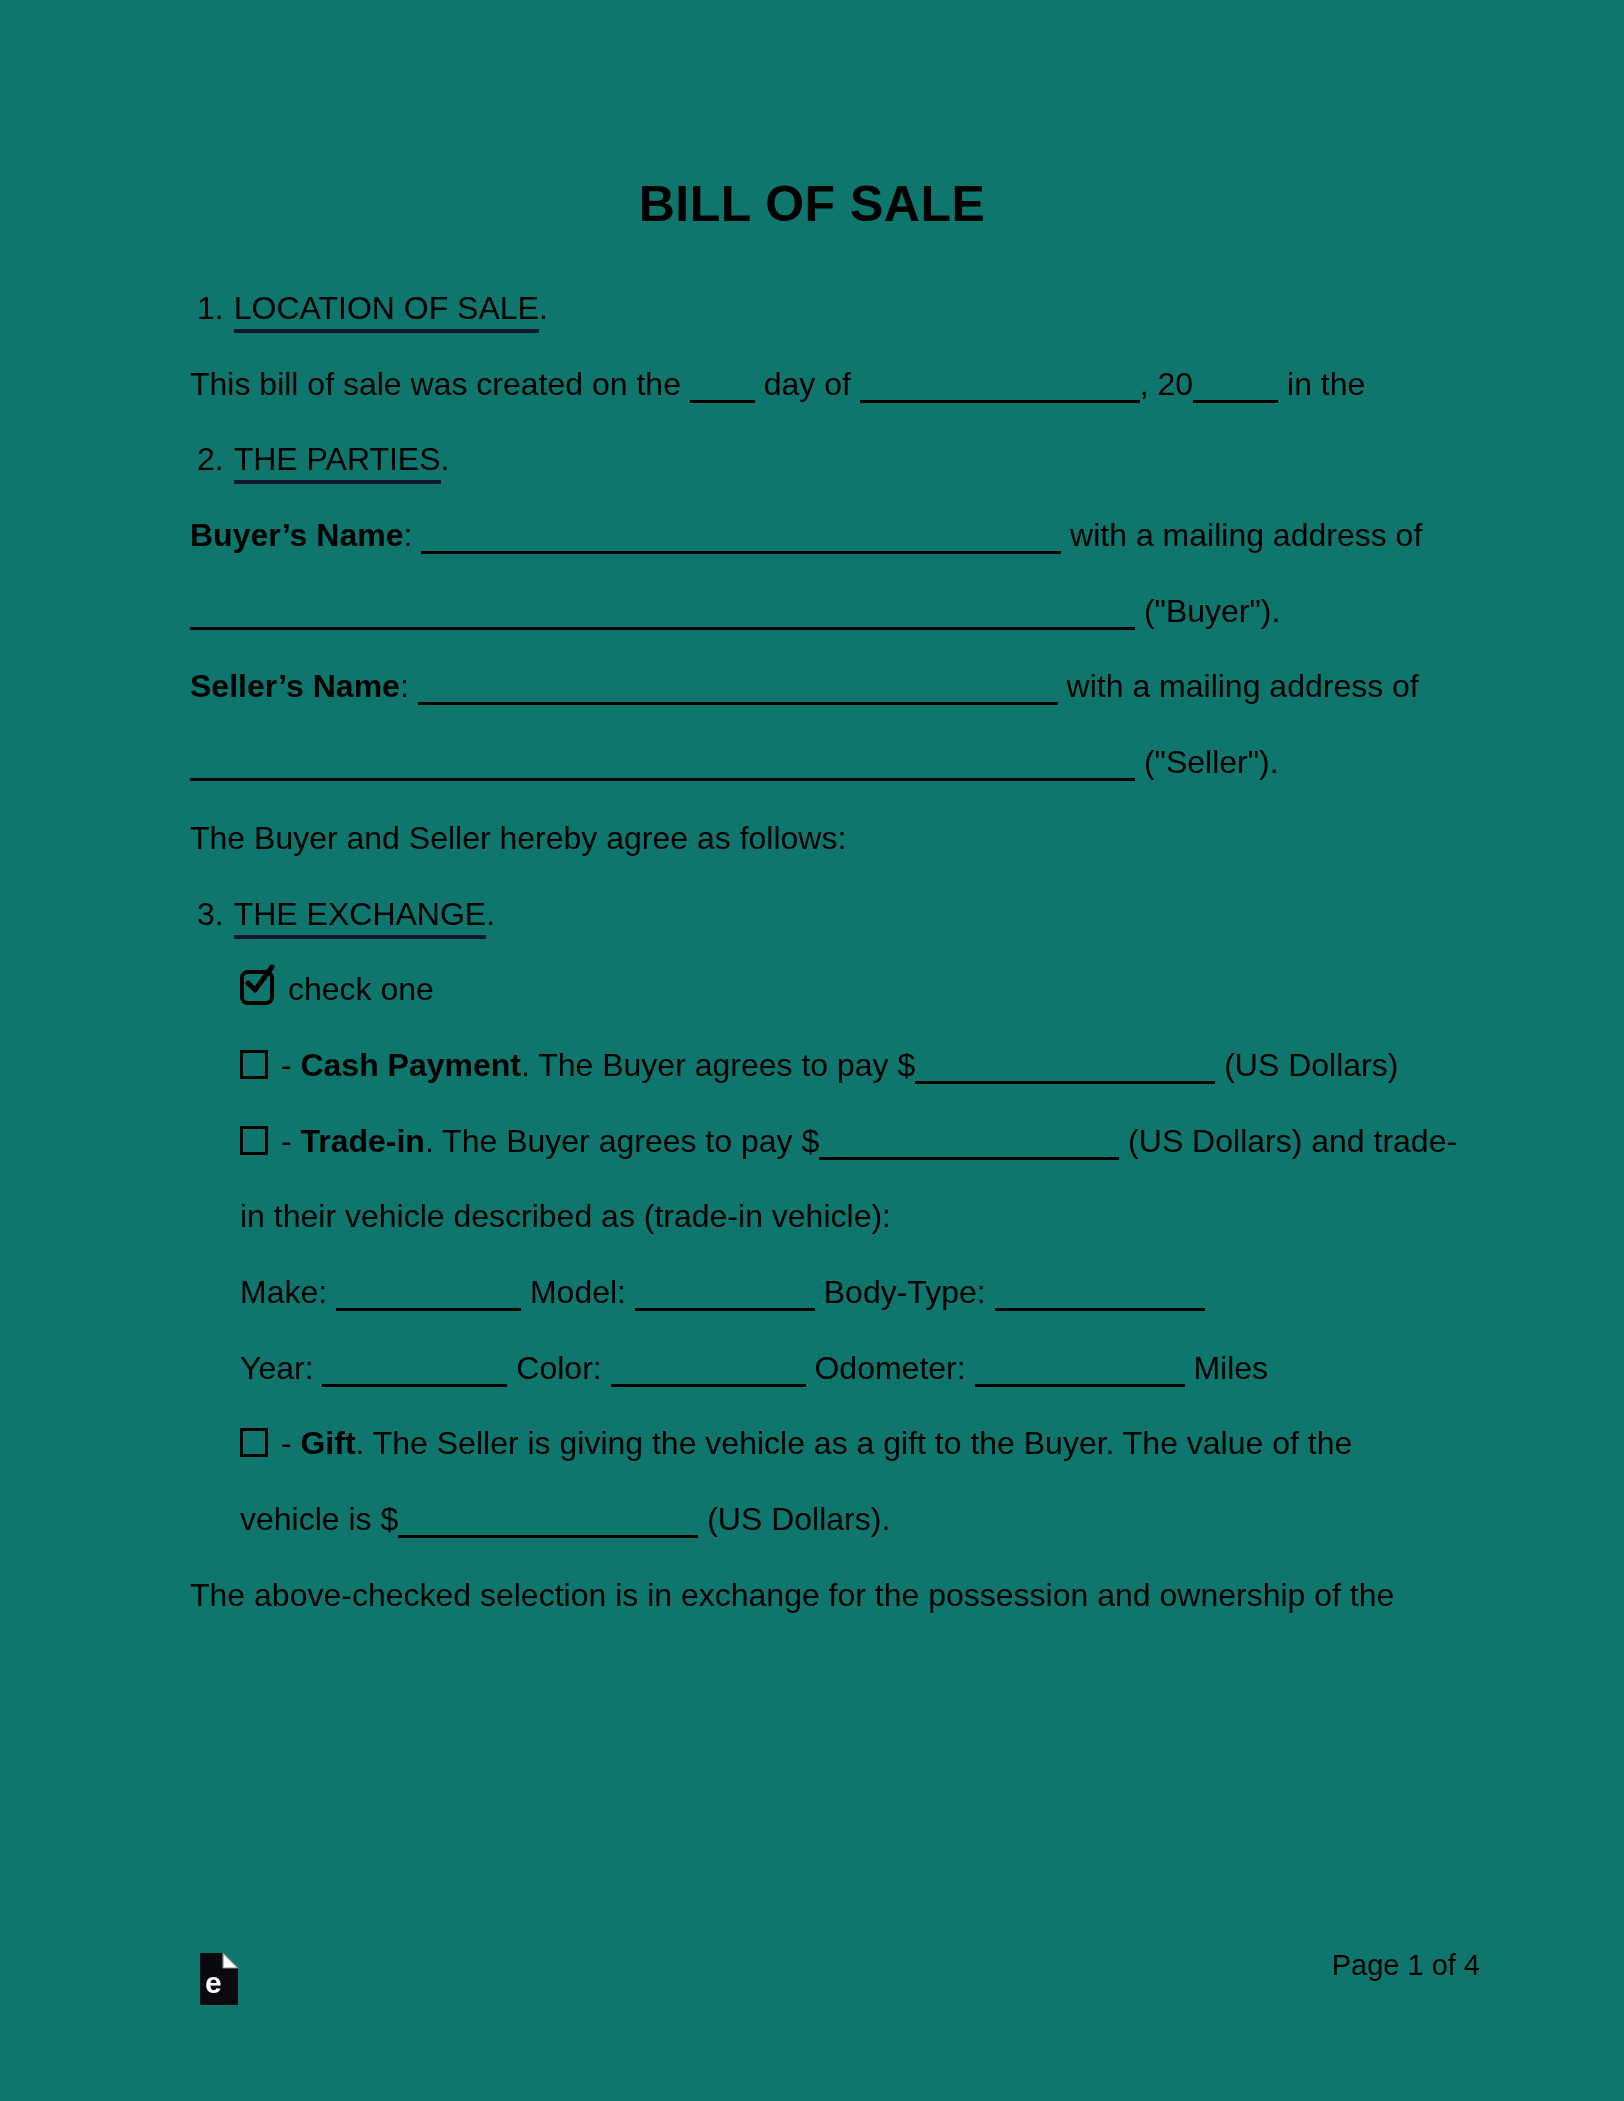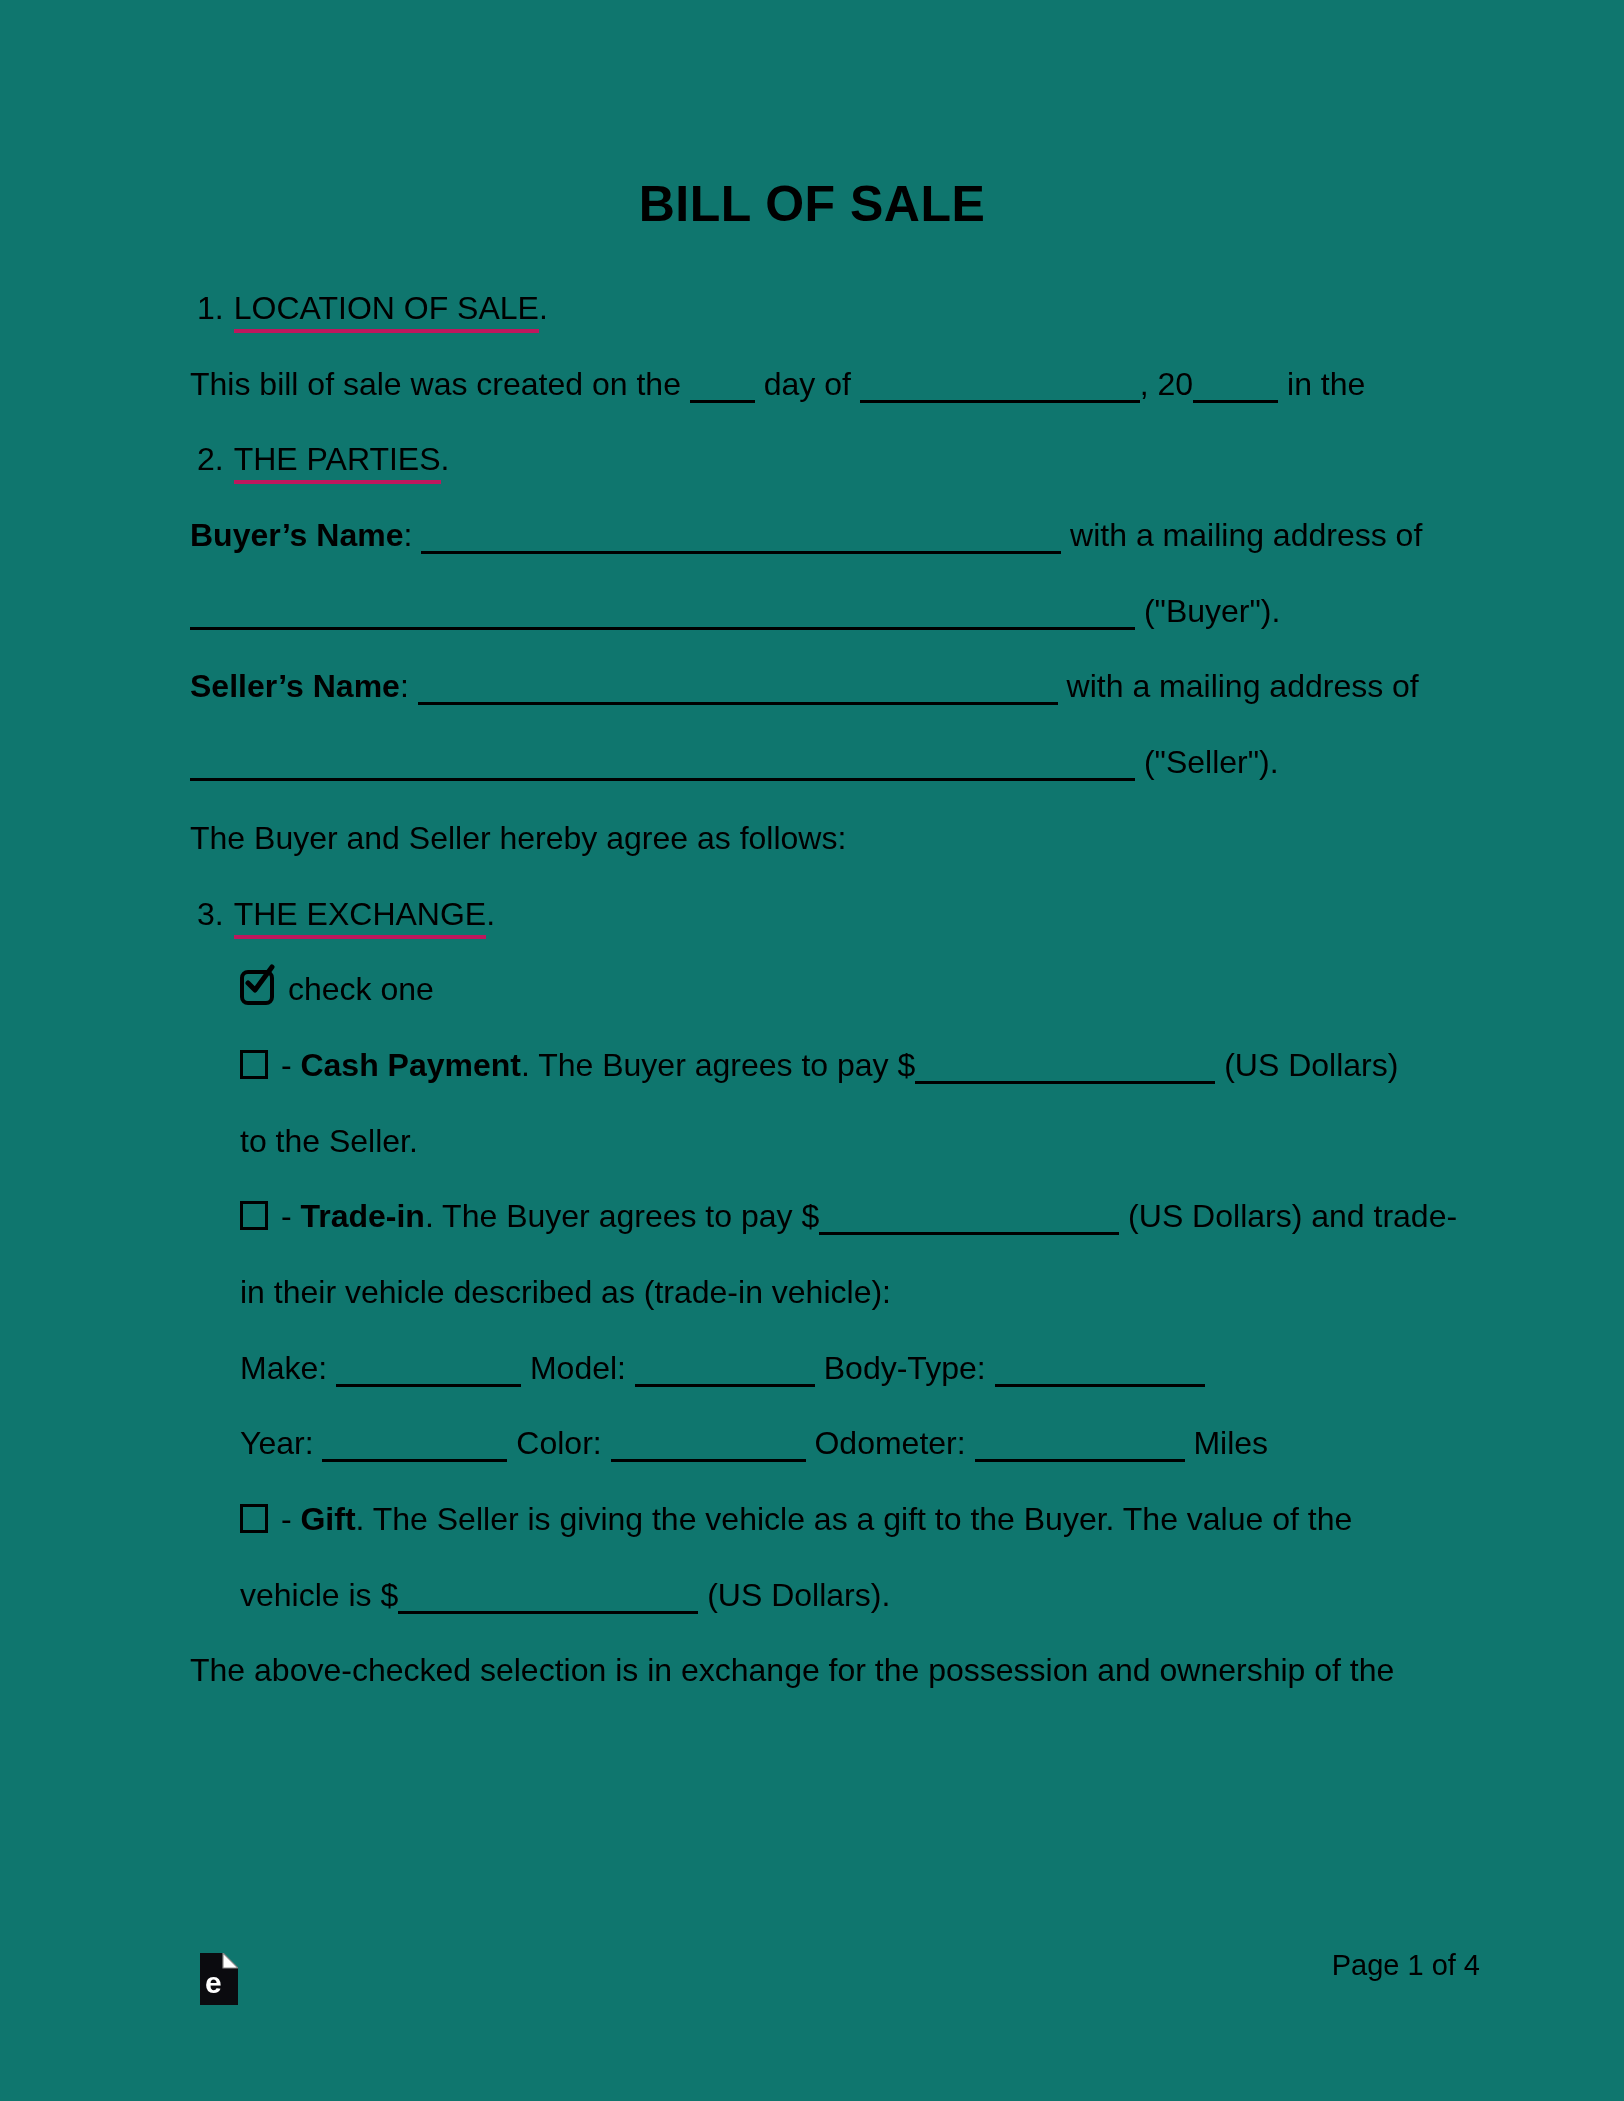--- a/index.html
+++ b/index.html
@@ -9,21 +9,21 @@
     font-size:32px; color:#000; overflow:hidden;
   }
   .title {
     position:absolute; top:175px; left:0; width:100%; text-align:center;
     font-size:50px; font-weight:700; letter-spacing:0.5px;
   }
   .content { position:absolute; left:190px; top:271px; width:1280px; }
   .line { height:75.7px; line-height:75.7px; white-space:nowrap; }
   .indent { padding-left:50px; }
   .num { display:inline-block; margin-left:7px; margin-right:10px; }
-  .hd { display:inline-block; line-height:42px; border-bottom:4px solid #be185d; }
+  .hd { display:inline-block; line-height:42px; border-bottom:4px solid #0f172a; }
   .b { font-weight:700; }
   .bl { display:inline-block; height:2px; border-bottom:3px solid #000; vertical-align:-8px; }
   .w65{width:65px} .w85{width:85px} .w180{width:180px} .w185{width:185px}
   .w195{width:195px} .w210{width:210px} .w280{width:280px} .w300{width:300px}
   .w440{width:440px} .w640{width:640px} .w945{width:945px}
   .cbx {
     display:inline-block; width:26px; height:27px; border:4px solid #000;
     border-radius:8px; vertical-align:-5px; margin-right:14px; position:relative;
   }
   .cbx svg { position:absolute; left:0px; top:-8px; overflow:visible; }
@@ -81,21 +81,20 @@
     <div class="line indent">
       <span class="cbx"><svg width="30" height="32" viewBox="0 0 30 32">
             <path d="M4 17 L11 24 L28 1" fill="none" stroke="#000" stroke-width="5" stroke-linecap="round" stroke-linejoin="round"></path>
           </svg></span><span>check one</span>
     </div>
 
     <div class="line indent">
       <span class="cb"></span><span> - </span><span class="b">Cash Payment</span><span>. The Buyer agrees to pay $</span><span class="bl w300"></span><span> (US Dollars)</span>
     </div>
 
-    <div class="line indent">to the Seller.</div>
 
     <div class="line indent">
       <span class="cb"></span><span> - </span><span class="b">Trade-in</span><span>. The Buyer agrees to pay $</span><span class="bl w300"></span><span> (US Dollars) and trade-</span>
     </div>
 
     <div class="line indent">in their vehicle described as (trade-in vehicle):</div>
 
     <div class="line indent">
       <span>Make: </span><span class="bl w185"></span><span> Model: </span><span class="bl w180"></span><span> Body-Type: </span><span class="bl w210"></span>
     </div>

